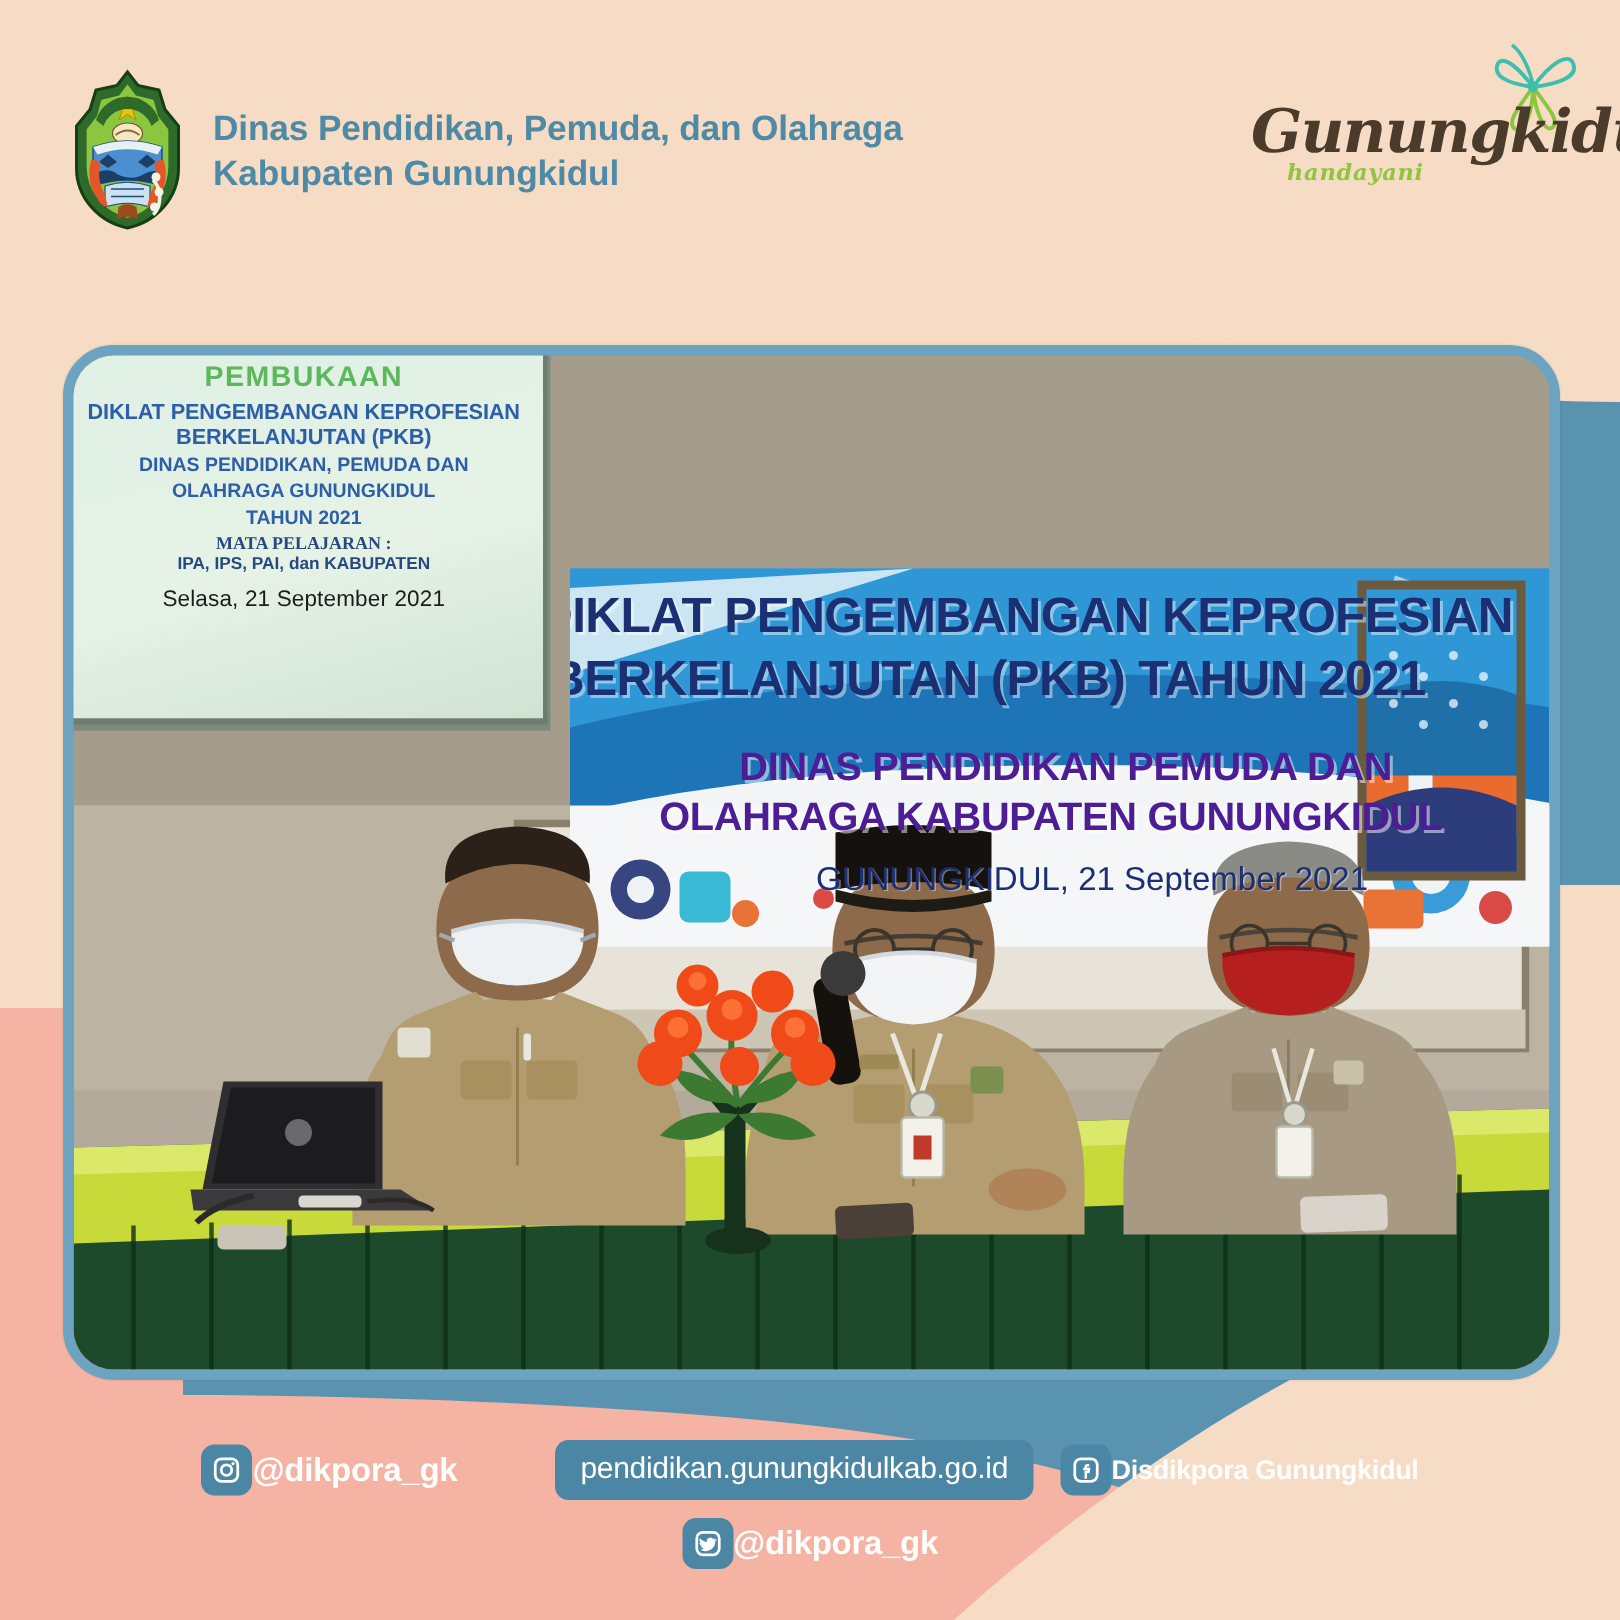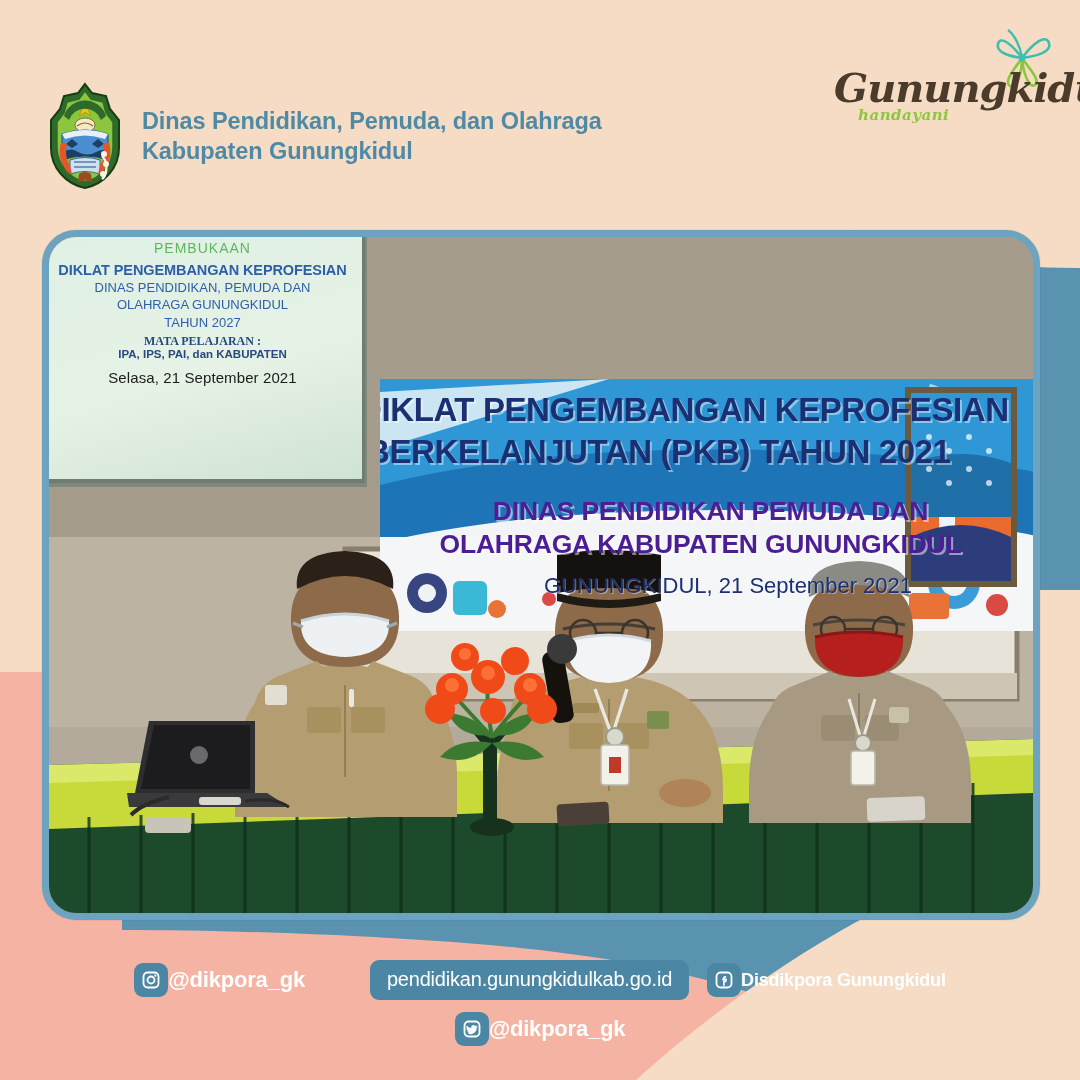--- a/index.html
+++ b/index.html
@@ -21,21 +21,20 @@
   .bg-layer { position:absolute; inset:0; }
   .bg-svg { position:absolute; top:0; left:0; width:1080px; height:1080px; }
 
   
   .header {
     position:absolute; left:0; top:0;
     width:640px; height:200px;
     display:flex; align-items:center;
     padding-left:46px;
     z-index:6;
-    margin-top:36px;
   }
   .crest { width:78px; height:108px; flex:0 0 78px; margin-right:18px; }
   .header-text { line-height:1.28; }
   .header-line {
     font-size:23.5px;
     font-weight:bold;
     color:#4e8aa6;
     letter-spacing:-0.1px;
     white-space:nowrap;
   }
@@ -80,23 +79,23 @@
     position:absolute; left:-6px; top:-4px;
     width:322px; height:250px;
     background:linear-gradient(165deg,#dff0e4 0%,#e6f2e6 55%,#cfe3d3 100%);
     border-right:3px solid #6f7d70;
     border-bottom:4px solid #707c70;
     padding:8px 6px 0 6px;
     text-align:center;
     line-height:1.12;
     overflow:hidden;
   }
-  .proj-t1 { font-size:14px; font-weight:normal; color:#5bb85b; letter-spacing:1px; margin-bottom:5px; }
+  .proj-t1 { font-size:19px; font-weight:bold; color:#5bb85b; letter-spacing:1px; margin-bottom:5px; }
   .proj-t2 { font-size:14.5px; font-weight:bold; color:#2d5fa8; letter-spacing:-0.1px; }
-  .proj-t3 { font-size:13px; font-weight:normal; color:#2d5fa8; margin-top:3px; }
+  .proj-t3 { font-size:13px; font-weight:bold; color:#2d5fa8; margin-top:3px; }
   .proj-t4 { font-size:12px; font-weight:bold; color:#26497f; margin-top:4px;font-family:Liberation Serif, serif; }
   .proj-t5 { font-size:11.5px; font-weight:bold; color:#26497f; }
   .proj-date { font-size:15px; color:#1c1c1c; margin-top:9px; letter-spacing:0.1px; }
 
   
   .banner {
     position:absolute; left:331px; top:142px;
     width:661px; height:252px;
     overflow:hidden;
   }
@@ -456,23 +455,24 @@
         <path d="M196 564 q30 -4 44 6" fill="none" stroke="#2a2a2a" stroke-width="3"></path>
 
         <rect x="508" y="566" width="52" height="22" rx="4" fill="#4a4038" transform="rotate(-3 534 577)"></rect>
         <rect x="818" y="560" width="58" height="24" rx="4" fill="#d8d4cc" transform="rotate(-2 847 572)"></rect>
         <rect x="96" y="580" width="46" height="16" rx="4" fill="#c9c4b8"></rect>
       </svg>
 
       <div class="proj-screen">
         <div class="proj-t1">PEMBUKAAN</div>
         <div class="proj-t2">DIKLAT PENGEMBANGAN KEPROFESIAN</div>
+        <div class="proj-t2">BERKELANJUTAN (PKB)</div>
         <div class="proj-t3">DINAS PENDIDIKAN, PEMUDA DAN</div>
         <div class="proj-t3">OLAHRAGA GUNUNGKIDUL</div>
-        <div class="proj-t3">TAHUN 2027</div>
+        <div class="proj-t3">TAHUN 2021</div>
         <div class="proj-t4">MATA PELAJARAN :</div>
         <div class="proj-t5">IPA, IPS, PAI, dan KABUPATEN</div>
         <div class="proj-date">Selasa, 21 September 2021</div>
       </div>
 
       <div class="banner">
         <div class="ban-l1">DIKLAT PENGEMBANGAN KEPROFESIAN</div>
         <div class="ban-l2">BERKELANJUTAN (PKB) TAHUN 2021</div>
         <div class="ban-l3">DINAS PENDIDIKAN PEMUDA DAN</div>
         <div class="ban-l4">OLAHRAGA KABUPATEN GUNUNGKIDUL</div>

